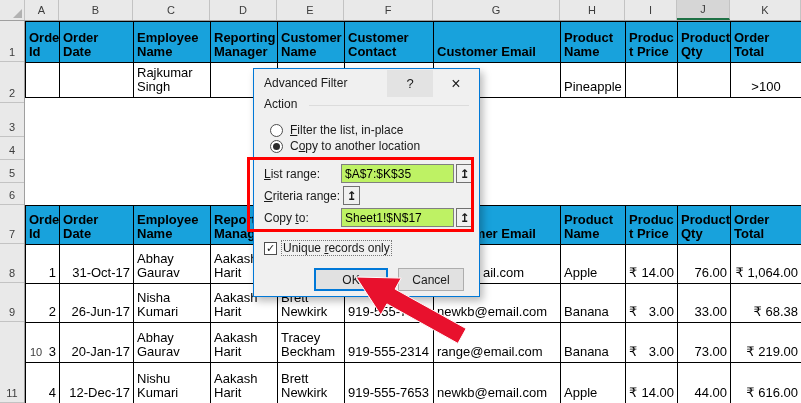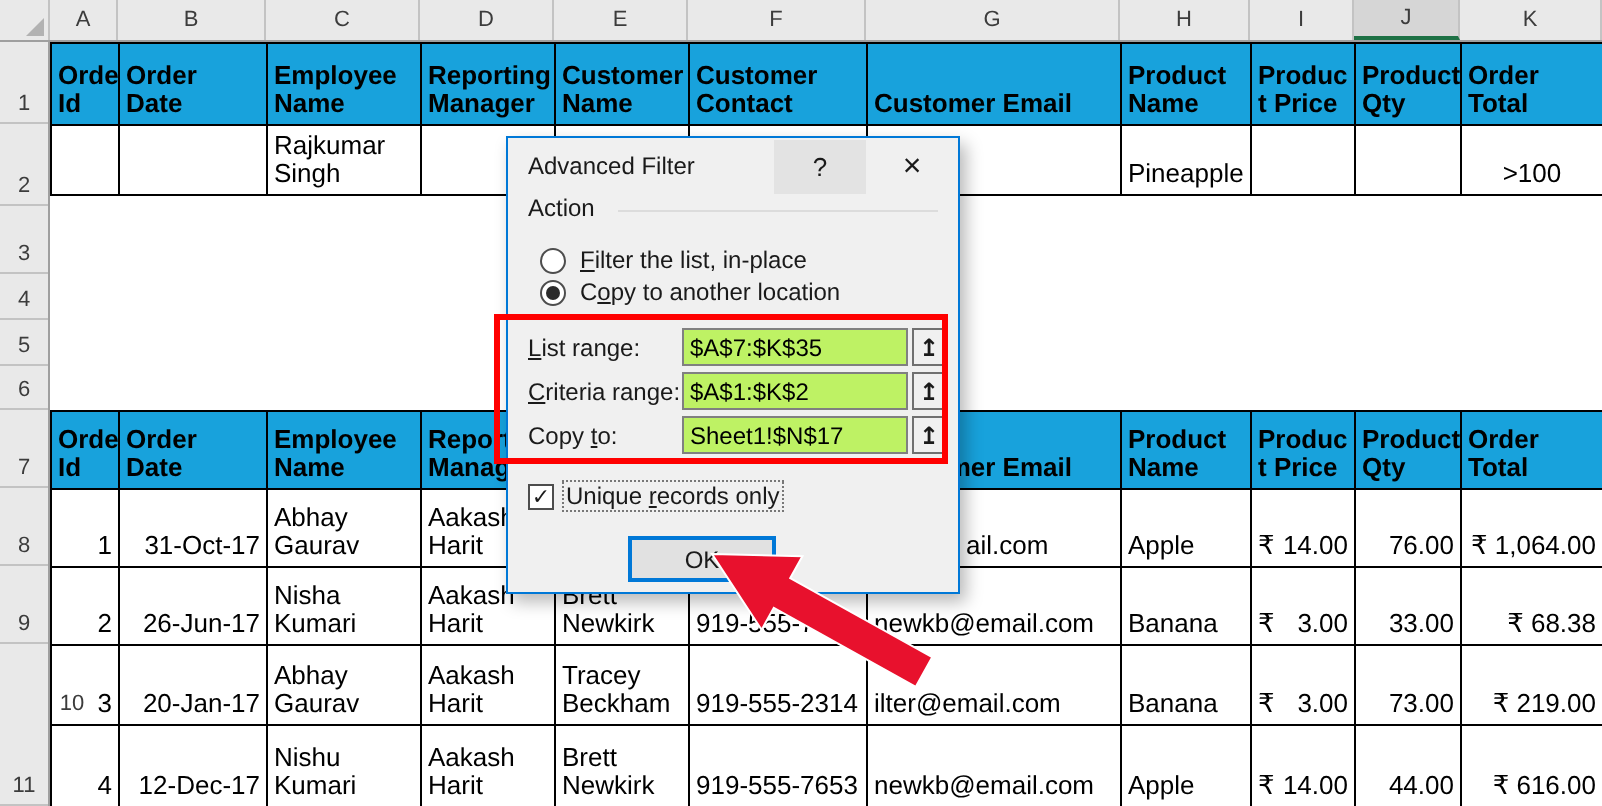--- a/index.html
+++ b/index.html
@@ -184,21 +184,21 @@
       <div class="cell  num">₹ 68.38</div>
       <div class="cell  num">3</div>
       <div class="cell  num">20-Jan-17</div>
       <div class="cell  ">Abhay
 Gaurav</div>
       <div class="cell  ">Aakash
 Harit</div>
       <div class="cell  ">Tracey
 Beckham</div>
       <div class="cell  ">919-555-2314</div>
-      <div class="cell  ">ilter@email.com</div>
+      <div class="cell  ">range@email.com</div>
       <div class="cell  ">Banana</div>
       <div class="cell  curr"><span>₹</span><span>3.00</span></div>
       <div class="cell  num">73.00</div>
       <div class="cell  num">₹ 219.00</div>
       <div class="cell  num">4</div>
       <div class="cell  num">12-Dec-17</div>
       <div class="cell  ">Nishu
 Kumari</div>
       <div class="cell  ">Aakash
 Harit</div>
@@ -235,41 +235,41 @@
 
     <div class="field-row" style="top:95px;">
       <span class="flabel"><span></span><u>L</u><span>ist range:</span></span>
       <input value="$A$7:$K$35" style="">
       <span class="picker">
           <span>↥</span>
         </span>
     </div>
     <div class="field-row" style="top:117px;">
       <span class="flabel"><span></span><u>C</u><span>riteria range:</span></span>
-      <input value="$A$1:$K$2" style="">
       <span class="picker">
           <span>↥</span>
         </span>
     </div>
     <div class="field-row" style="top:139px;">
       <span class="flabel"><span>Copy </span><u>t</u><span>o:</span></span>
       <input value="Sheet1!$N$17" style="">
       <span class="picker">
           <span>↥</span>
         </span>
     </div>
 
     <div class="chk-row">
       <span class="cb">
           <span>✓</span>
         </span>
       <span class="lbl"><span>Unique </span><u>r</u><span>ecords only</span></span>
     </div>
 
     <div class="btn ok">OK</div>
+    <div class="btn cancel">Cancel</div>
   </div>
 
   <div class="red-rect"></div>
 
   <svg class="arrow-svg" width="801" height="403">
     <polygon points="356,277 401.2,278.1 395.1,289.1 466.1,328.6 457.9,343.4 386.9,303.9 380.8,314.9" fill="#E8112D" stroke="#ffffff" stroke-width="1"></polygon>
   </svg>
 </div>
 
 </body></html>

